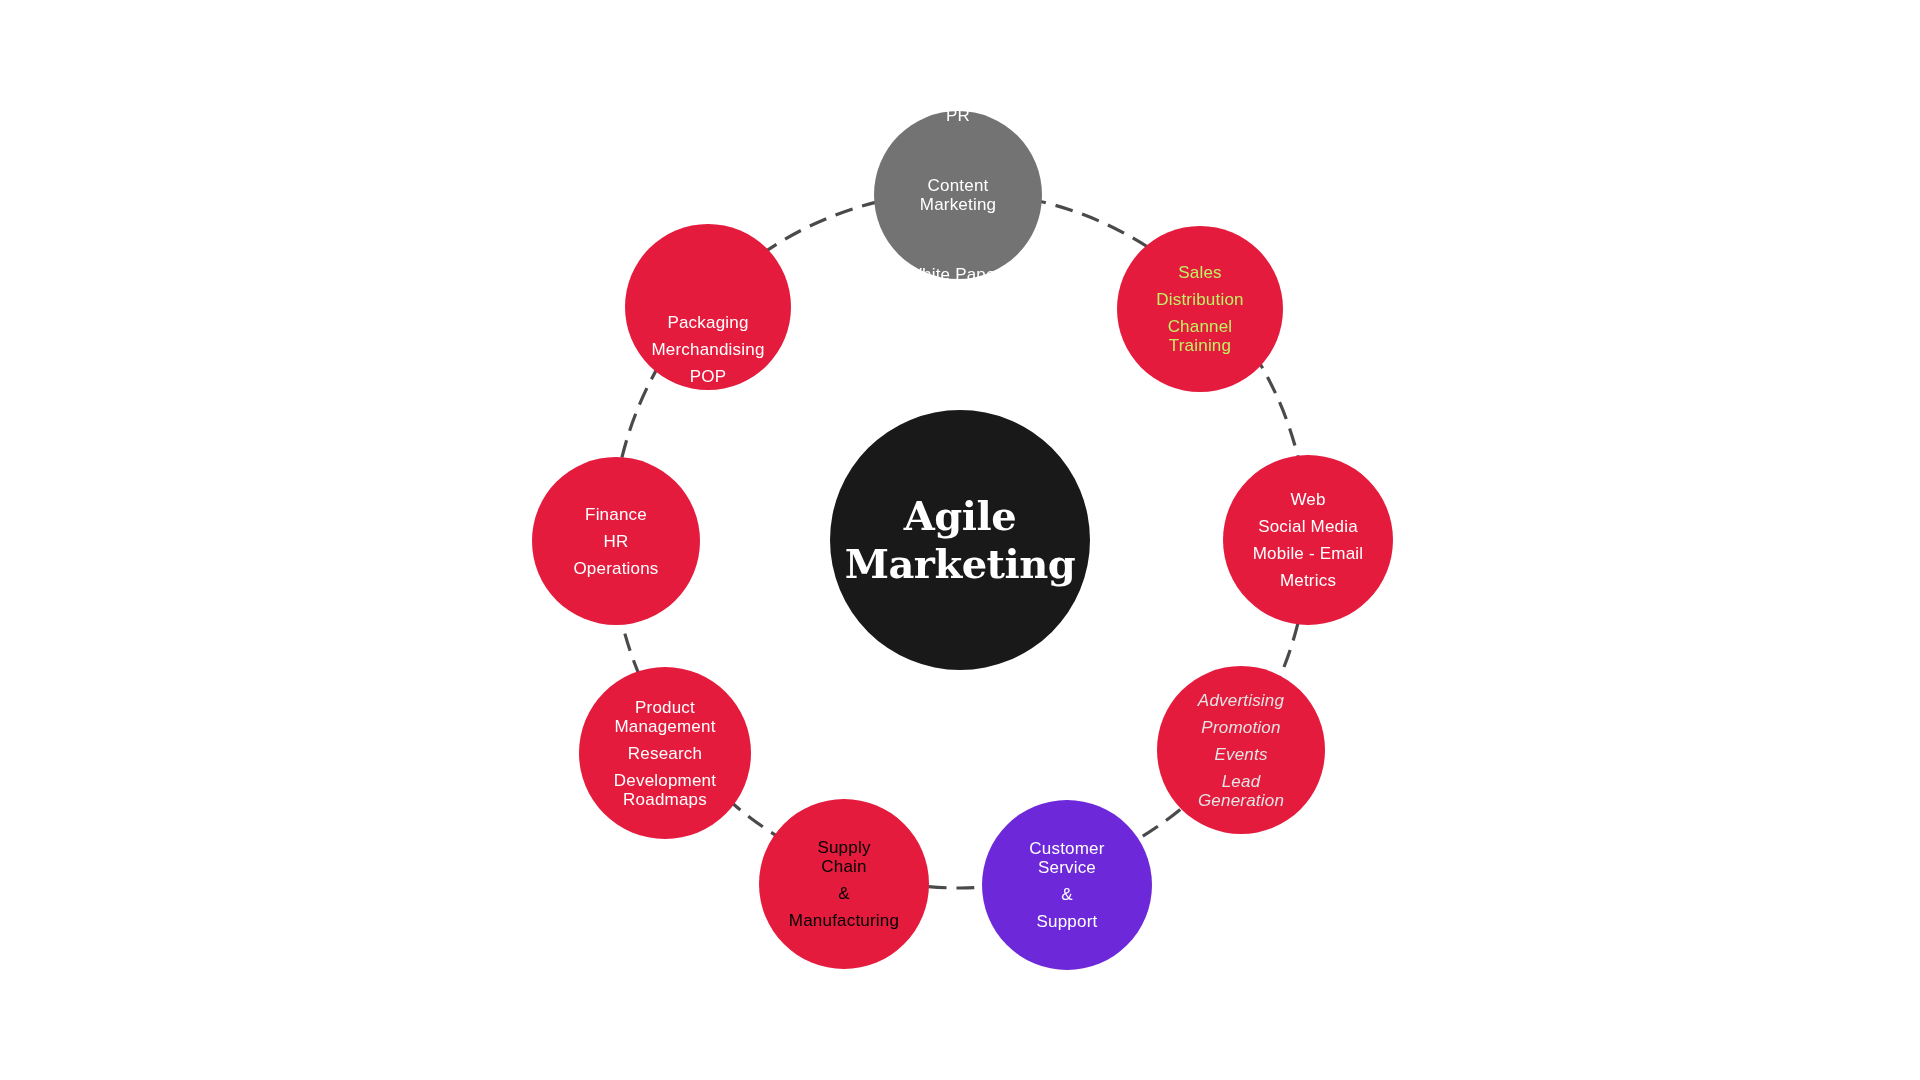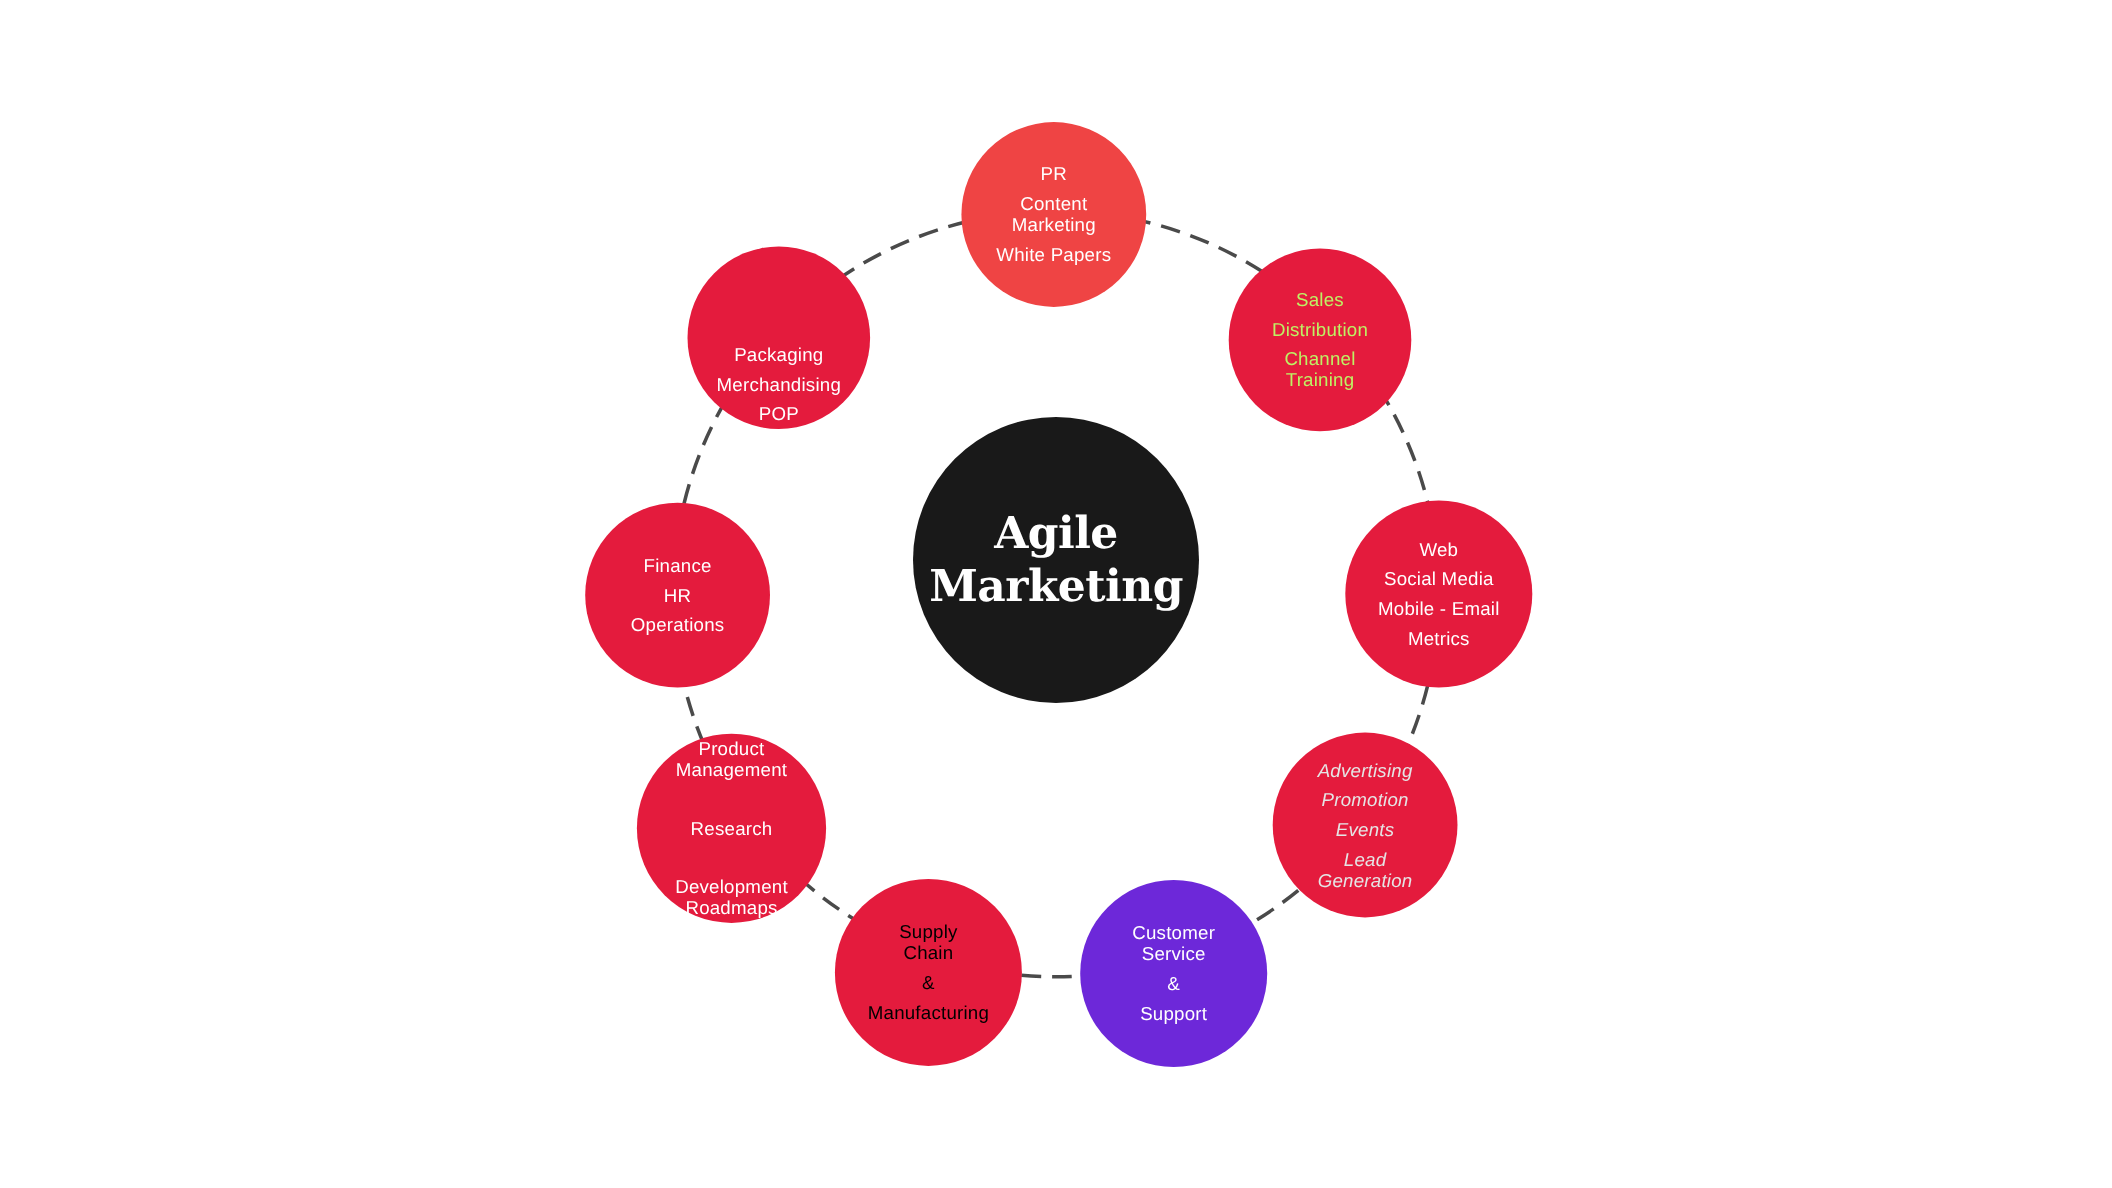--- a/index.html
+++ b/index.html
@@ -62,21 +62,21 @@
 </head>
 <body>
 
 <div id="stage" style="background: rgb(255, 255, 255);">
 
   <svg id="ring-svg" width="1920" height="1080">
     <circle id="ringCircle" fill="none" cx="960" cy="540" r="348" stroke="#4a4a4a" stroke-width="3.2" stroke-dasharray="18 10"></circle>
   </svg>
 
   <div id="nodes">
-      <div class="node" style="left: 958px; top: 195px; width: 168px; height: 168px; background: #ef4444; color: rgb(255, 255, 255);">
+      <div class="node" style="left: 958px; top: 195px; width: 168px; height: 168px; background: #737373; color: rgb(255, 255, 255); gap: 43px;">
         <div class="item">
           <div class="line">PR</div>
         </div>
         <div class="item">
           <div class="line">Content</div>
           <div class="line">Marketing</div>
         </div>
         <div class="item">
           <div class="line">White Papers</div>
         </div>
@@ -139,21 +139,21 @@
           <div class="line">Supply</div>
           <div class="line">Chain</div>
         </div>
         <div class="item">
           <div class="line">&amp;</div>
         </div>
         <div class="item">
           <div class="line">Manufacturing</div>
         </div>
       </div>
-      <div class="node" style="left: 665px; top: 753px; width: 172px; height: 172px; background: rgb(228, 27, 61); color: rgb(255, 255, 255); justify-content: space-between;">
+      <div class="node" style="left: 665px; top: 753px; width: 172px; height: 172px; background: rgb(228, 27, 61); color: rgb(255, 255, 255);">
         <div class="item">
           <div class="line">Product</div>
           <div class="line">Management</div>
         </div>
         <div class="item">
           <div class="line">Research</div>
         </div>
         <div class="item">
           <div class="line">Development</div>
           <div class="line">Roadmaps</div>
@@ -176,18 +176,18 @@
         </div>
         <div class="item">
           <div class="line">Merchandising</div>
         </div>
         <div class="item">
           <div class="line">POP</div>
         </div>
       </div>
     </div>
 
-  <div class="center-circle" id="centerCircle" style="left: 960px; top: 509px; width: 260px; height: 260px; background: rgb(25, 25, 25); color: rgb(255, 255, 255);">
+  <div class="center-circle" id="centerCircle" style="left: 960px; top: 540px; width: 260px; height: 260px; background: rgb(25, 25, 25); color: rgb(255, 255, 255);">
     <div class="center-line">Agile</div>
     <div class="center-line">Marketing</div>
   </div>
 
 </div>
 
 </body></html>

